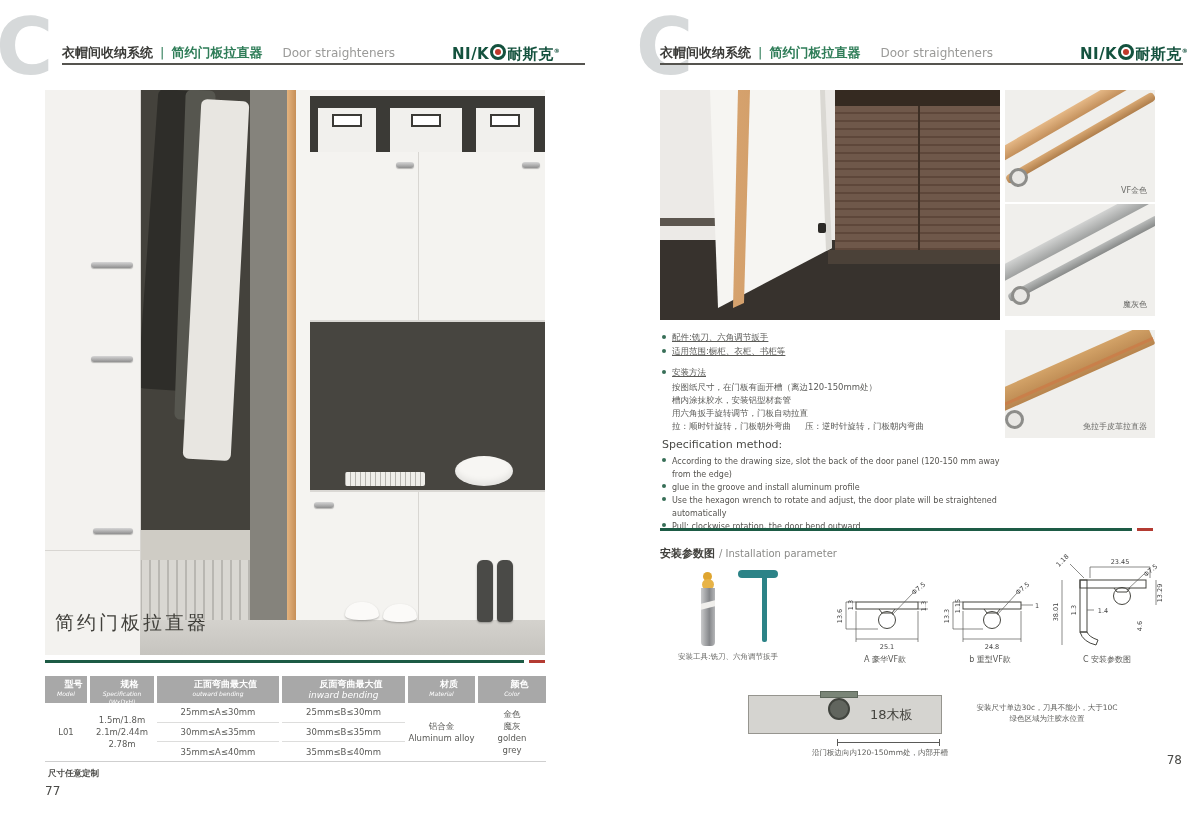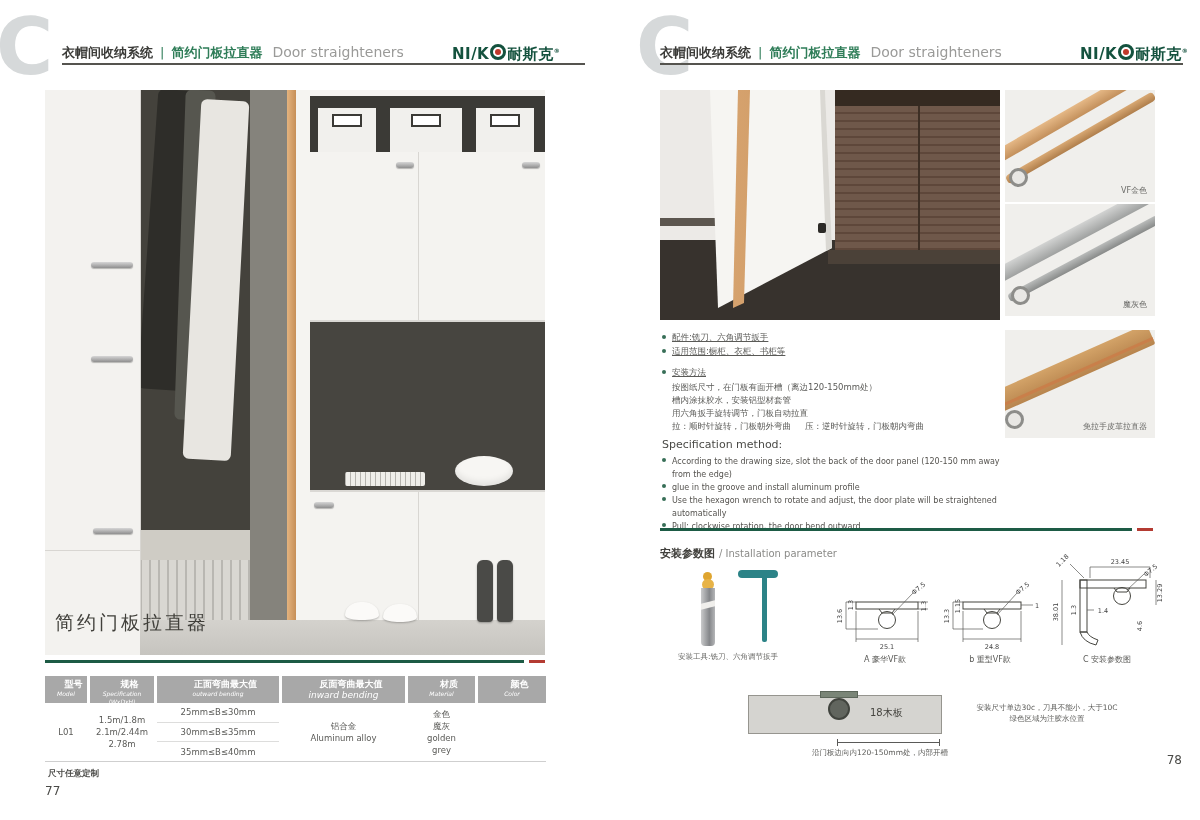--- a/index.html
+++ b/index.html
@@ -6,21 +6,21 @@
   body{width:1200px;height:820px;background:#ffffff;position:relative;overflow:hidden;
        font-family:"DejaVu Sans","Liberation Sans",sans-serif;color:#3c3c3c;}
   .abs{position:absolute;}
 
   
   .cmark{position:absolute;font-size:78px;font-weight:700;color:#d6d9da;line-height:1;z-index:0;}
   .hdr-text{position:absolute;white-space:nowrap;z-index:1;}
   .hdr-sys{font-size:13px;font-weight:700;color:#3b3b38;}
   .hdr-sep{font-size:13px;color:#2f7d58;margin:0 7px;font-weight:400;}
   .hdr-prod{font-size:13px;font-weight:700;color:#2f7d58;}
-  .hdr-en{font-size:14px;color:#9a9a98;margin-left:10px;}
+  .hdr-en{font-size:12px;color:#9a9a98;margin-left:20px;}
   .logo{position:absolute;font-weight:700;font-size:15px;color:#14523e;letter-spacing:.5px;white-space:nowrap;z-index:1;}
   .logo .o-ring{display:inline-block;width:10px;height:10px;border:3px solid #14523e;border-radius:50%;position:relative;top:1px;margin:0 1px;}
   .logo .o-dot{position:absolute;left:2px;top:2px;width:6px;height:6px;background:#c0392b;border-radius:50%;}
   .logo sup{font-size:6px;}
   .hdr-rule{position:absolute;height:2px;background:#55544f;}
 
   
   .rule-green{position:absolute;height:3px;background:#1d5b45;}
   .rule-red{position:absolute;height:3px;background:#b43b32;}
 
@@ -132,21 +132,21 @@
 
   .dim-svg{position:absolute;}
   .dim-svg text{font-size:6.5px;fill:#3f3f3f;font-family:"DejaVu Sans",sans-serif;}
   .dim-svg .ln{stroke:#5a5a58;stroke-width:.7;fill:none;}
   .dim-svg .pf{stroke:#45453f;stroke-width:1;fill:none;}
 
   
   .board{left:748px;top:695px;width:192px;height:37px;background:#d5d4d0;border:1px solid #96958f;}
   .board-topbar{position:absolute;left:820px;top:691px;width:36px;height:5px;background:#7a8577;border:1px solid #5c665a;}
   .board-tube{position:absolute;left:828px;top:698px;width:18px;height:18px;border-radius:50%;background:#61655e;border:2px solid #41443e;}
-  .board-label{position:absolute;left:870px;top:706px;font-size:10px;color:#45443f;}
+  .board-label{position:absolute;left:870px;top:706px;font-size:13px;color:#45443f;}
   .dim-line{position:absolute;left:837px;top:738px;width:103px;height:8px;}
   .dim-line .h{position:absolute;left:0;top:4px;width:103px;height:1px;background:#5a5a58;}
   .dim-line .a1{position:absolute;left:0;top:1px;width:1px;height:7px;background:#5a5a58;}
   .dim-line .a2{position:absolute;right:0;top:1px;width:1px;height:7px;background:#5a5a58;}
   .dim-caption{position:absolute;left:770px;top:748px;width:220px;text-align:center;font-size:7.5px;color:#5a5a57;}
   .board-note{position:absolute;left:952px;top:702px;width:190px;font-size:7.5px;color:#5a5a57;line-height:11px;text-align:center;}
 </style>
 </head>
 <body>
 
@@ -241,20 +241,25 @@
       </div>
   </div>
   <div class="t-body">
     <div class="td">
         <span>L01</span>
       </div>
     <div class="td">
       <span>1.5m/1.8m</span>
       <span>2.1m/2.44m</span>
       <span>2.78m</span>
+    </div>
+    <div class="td stack">
+      <div class="sub">25mm≤A≤30mm</div>
+      <div class="sub mid">30mm≤A≤35mm</div>
+      <div class="sub">35mm≤A≤40mm</div>
     </div>
     <div class="td stack">
       <div class="sub">25mm≤B≤30mm</div>
       <div class="sub mid">30mm≤B≤35mm</div>
       <div class="sub">35mm≤B≤40mm</div>
     </div>
     <div class="td">
       <span>铝合金</span>
       <span>Aluminum alloy</span>
     </div>

